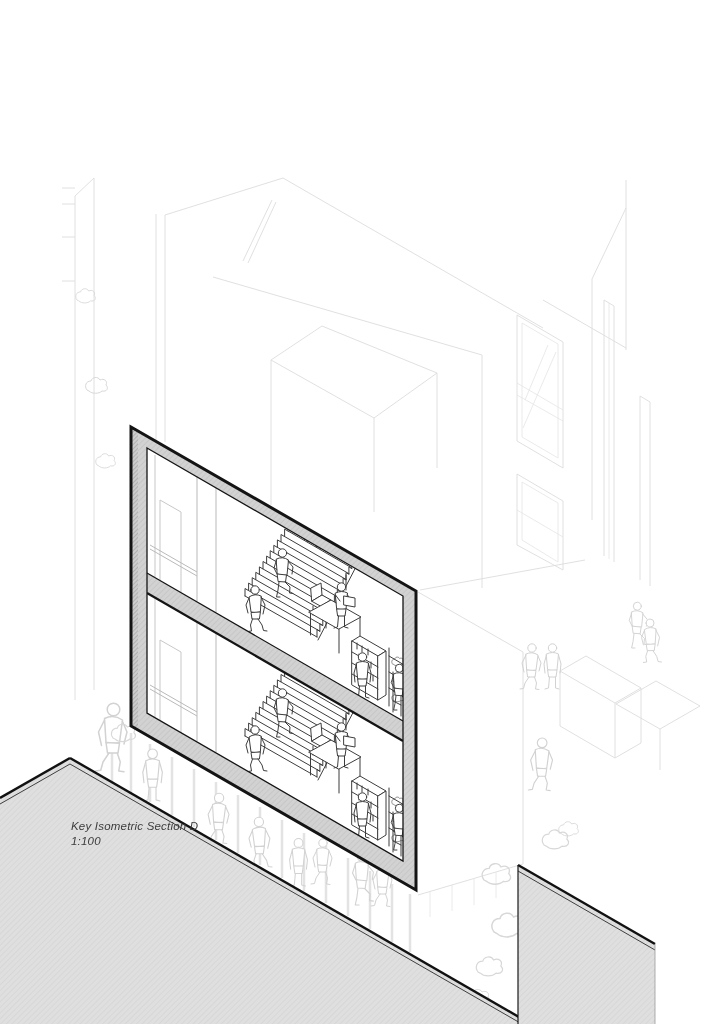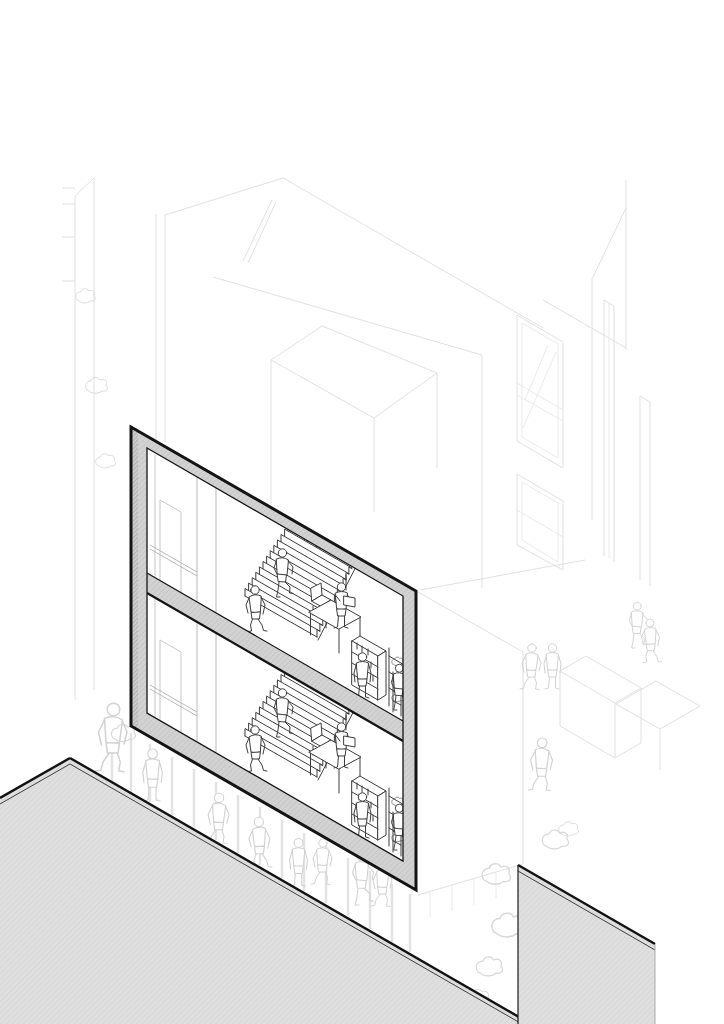--- a/index.html
+++ b/index.html
@@ -282,13 +282,17 @@
 
     <g>
       <path d="M131,427 L416,591 L416,890 L131,726 Z M147,448 L403,596 L403,861 L147,713 Z" fill="url(#hBand)" fill-rule="evenodd"></path>
       <path d="M131,427 L138,431 L138,730 L131,726 Z" fill="url(#hDense)"></path>
       <path d="M131,427 L416,591 L416,890 L131,726 Z" fill="none" stroke="#141414" stroke-width="3"></path>
       <path d="M147,448 L403,596 L403,861 L147,713 Z" fill="none" stroke="#141414" stroke-width="1.3"></path>
     </g>
   </g>
 </svg>
 
+<div class="label">
+  <div>Key Isometric Section D</div>
+  <div>1:100</div>
 </div>
+</div>
 
 </body></html>

